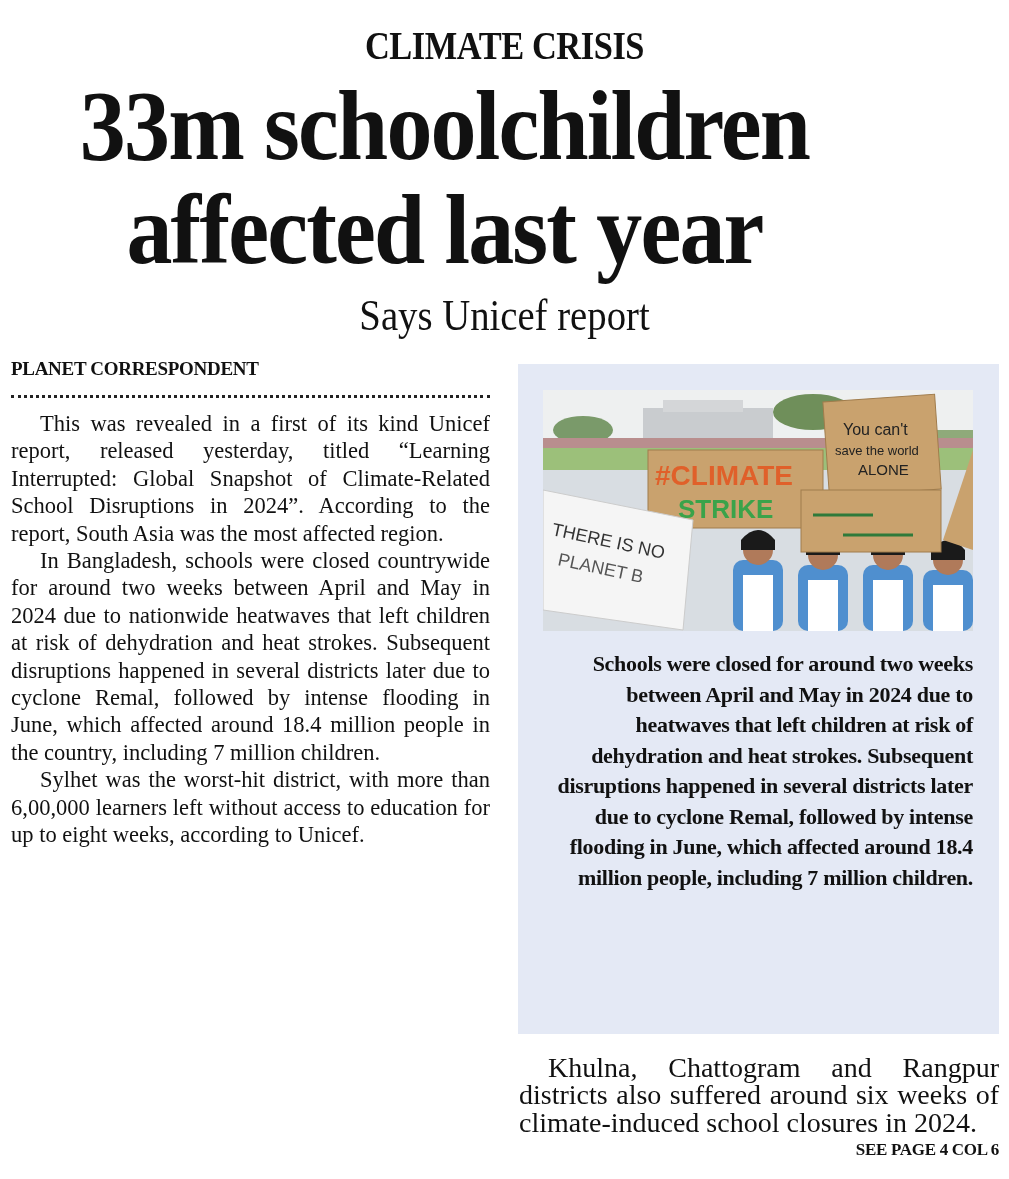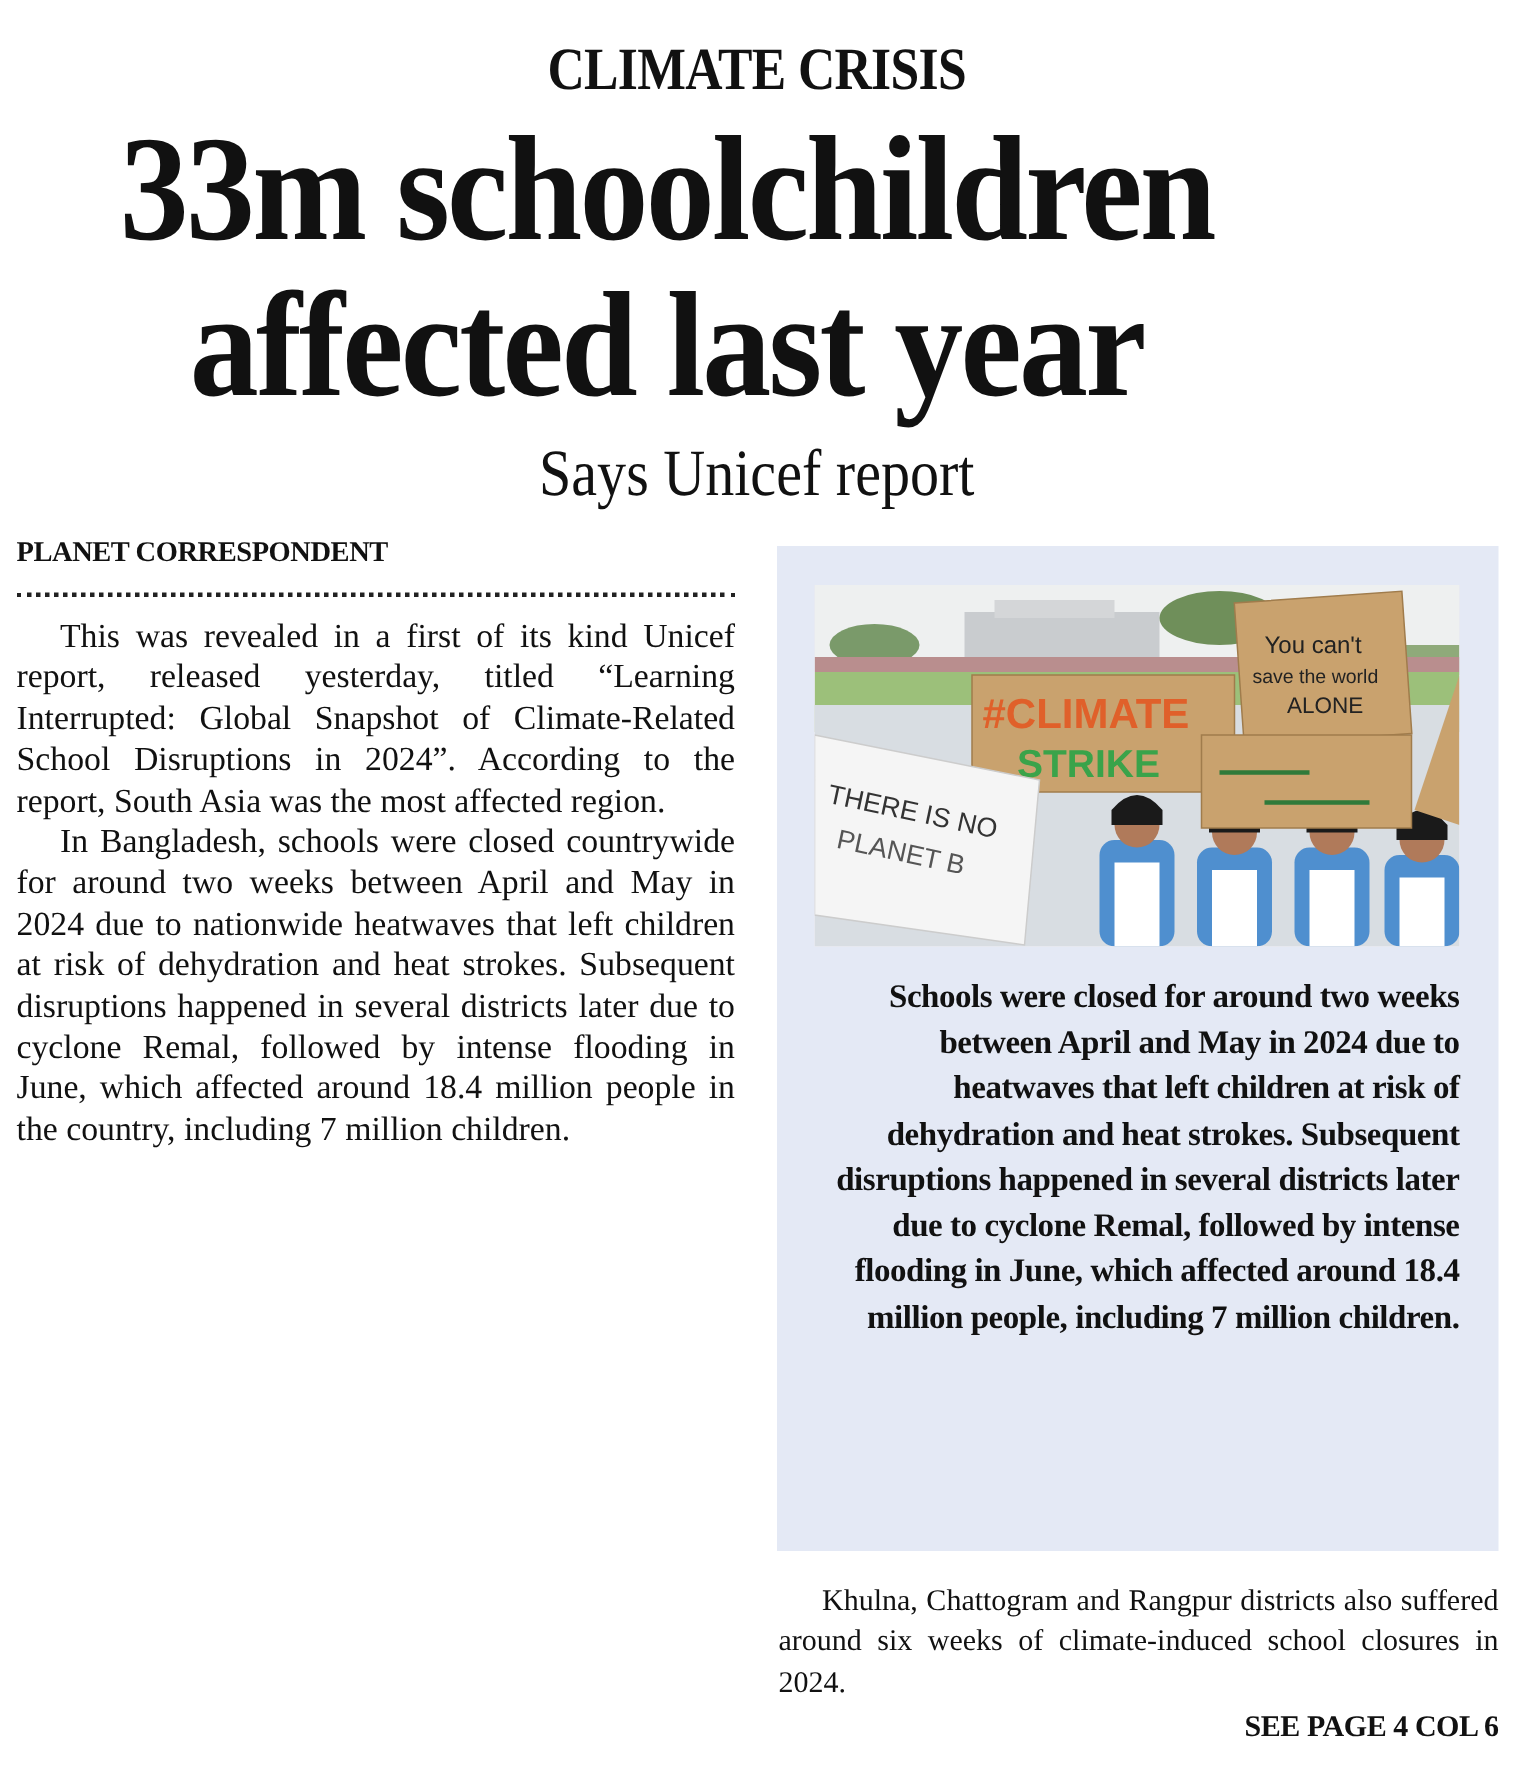--- a/index.html
+++ b/index.html
@@ -51,27 +51,27 @@
     }
     .photo svg { display: block; }
     .pull-quote {
       position: absolute; left: 24px; top: 285px; width: 431px;
       text-align: right; font-family: "Liberation Serif", serif; font-weight: bold;
       font-size: 22px; line-height: 30.5px; letter-spacing: -0.3px;
     }
 
     .col-right {
       position: absolute; left: 519px; top: 1054px; width: 480px;
-      font-size: 20px; line-height: 27.4px; text-align: justify;
+      font-size: 28px; line-height: 27.4px; text-align: justify;
       font-family: "Liberation Serif", serif;
     }
     .col-right p.indent { text-indent: 29px; }
     .jump {
       position: absolute; right: 10px; top: 1140px;
-      font-family: "Liberation Serif", serif; font-weight: bold; font-size: 20px;
+      font-family: "Liberation Serif", serif; font-weight: bold; font-size: 17px;
       letter-spacing: -0.3px;
     }
   </style>
 </head>
 <body>
 
 <div class="kicker">CLIMATE CRISIS</div>
 
 <h1 class="headline">
   <span class="line">33m schoolchildren</span>
@@ -79,20 +79,21 @@
 </h1>
 
 <div class="subhead">Says Unicef report</div>
 
 <div class="byline">PLANET CORRESPONDENT</div>
 <div class="dotted-rule"></div>
 
 <div class="col-left">
   <p class="indent">This was revealed in a first of its kind Unicef report, released yesterday, titled “Learning Interrupted: Global Snapshot of Climate-Related School Disruptions in 2024”. According to the report, South Asia was the most affected region.</p>
   <p class="indent">In Bangladesh, schools were closed countrywide for around two weeks between April and May in 2024 due to nationwide heatwaves that left children at risk of dehydration and heat strokes. Subsequent disruptions happened in several districts later due to cyclone Remal, followed by intense flooding in June, which affected around 18.4 million people in the country, including 7 million children.</p>
+  <p class="indent">Sylhet was the worst-hit district, with more than 6,00,000 learners left without access to education for up to eight weeks, according to Unicef.</p>
 </div>
 
 <div class="panel">
   <div class="photo">
     <svg width="430" height="241" viewBox="0 0 430 241" xmlns="http://www.w3.org/2000/svg">
 
       <rect x="0" y="0" width="430" height="241" fill="#eef0f0"></rect>
 
       <rect x="100" y="18" width="130" height="42" fill="#c9cccf"></rect>
       <rect x="120" y="10" width="80" height="12" fill="#d4d6d8"></rect>

